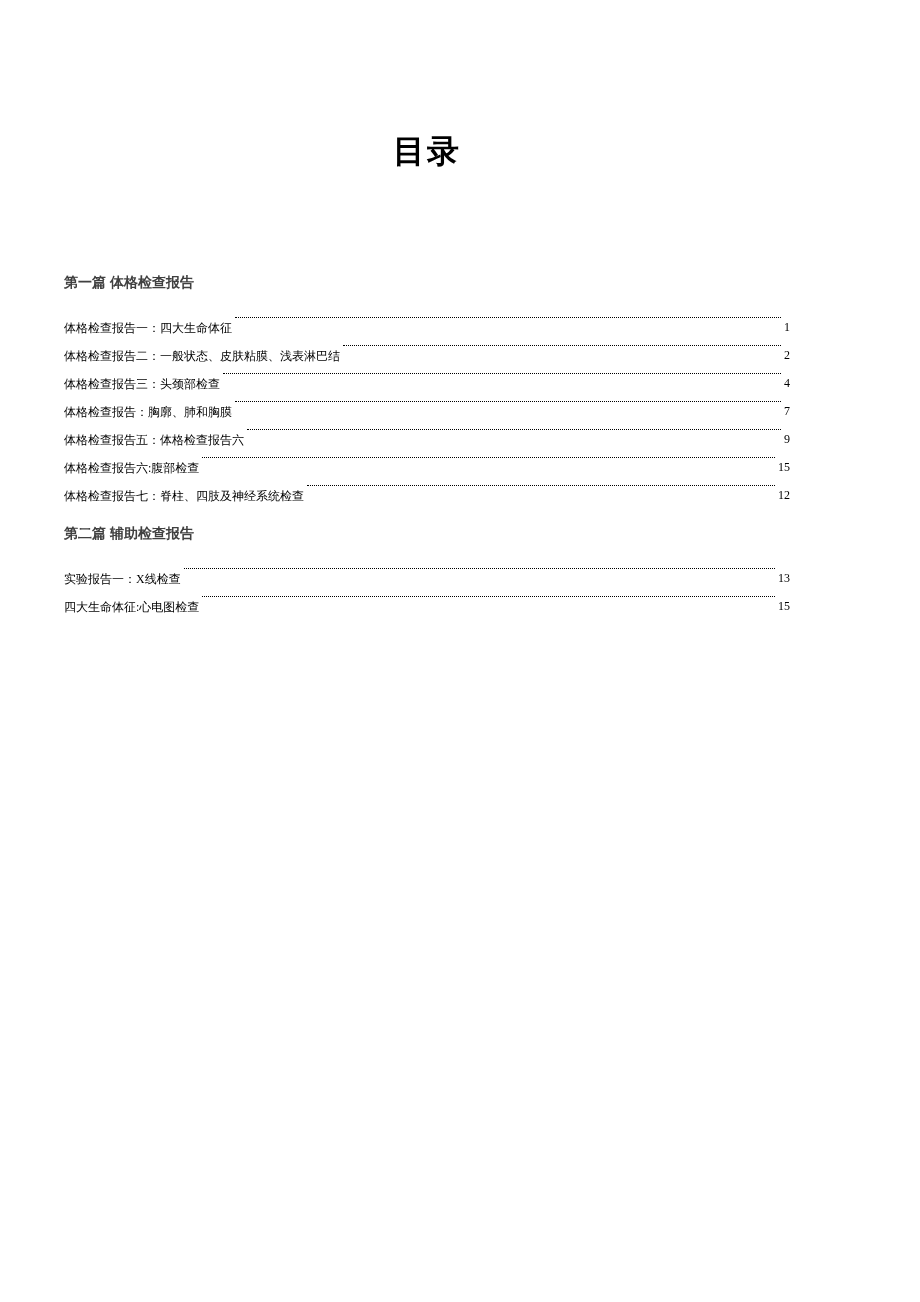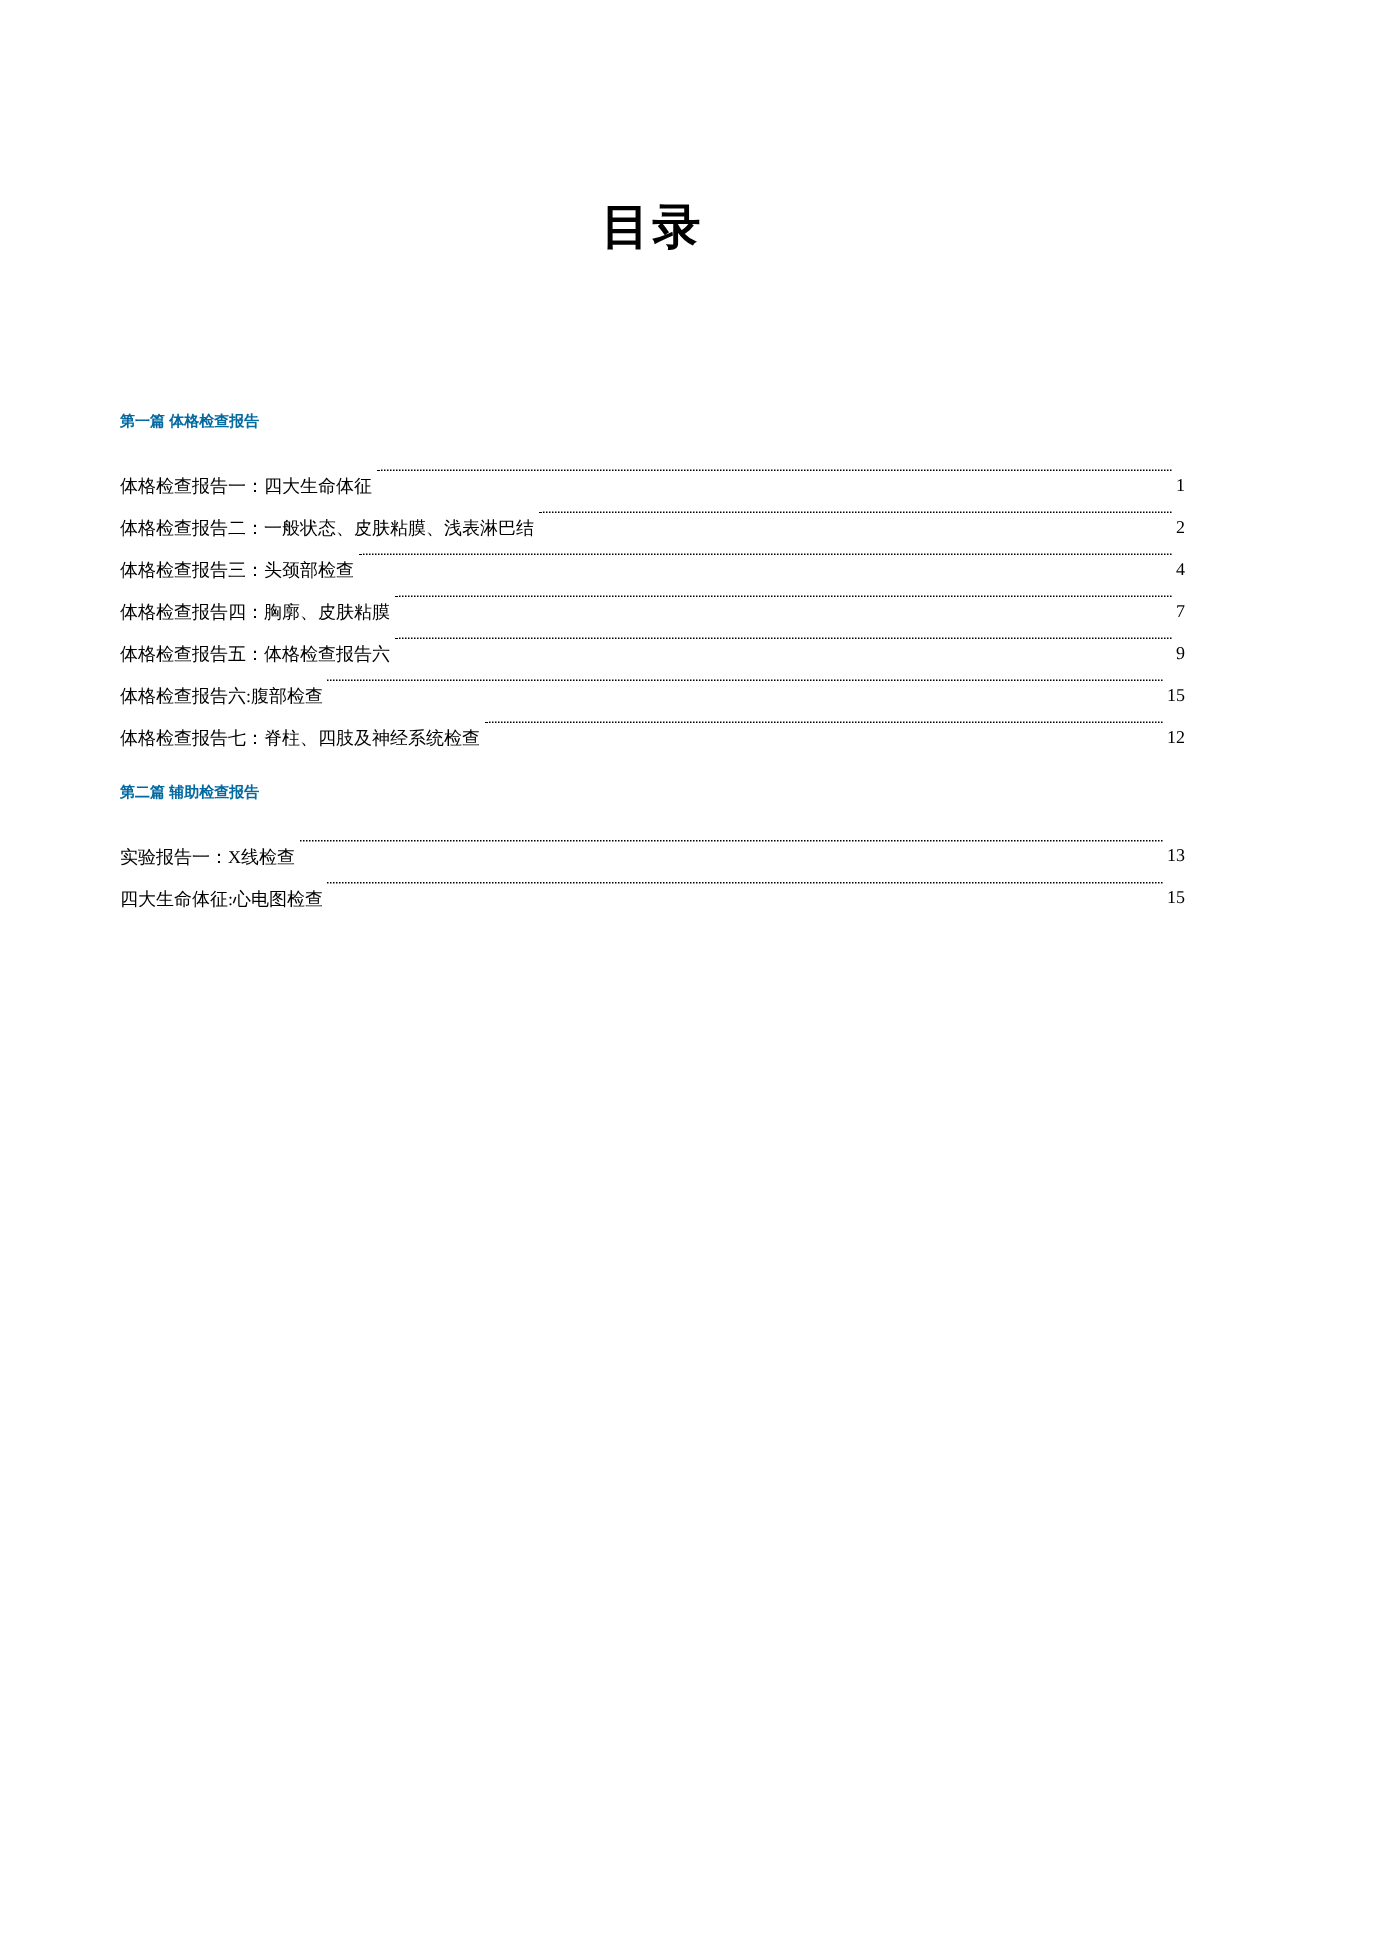--- a/index.html
+++ b/index.html
@@ -8,37 +8,37 @@
       box-sizing: border-box;
     }
     body {
       background: #ffffff;
       font-family: "SimSun", "宋体", serif;
       width: 920px;
       height: 1302px;
       position: relative;
     }
     .page {
-      padding: 130px 130px 0 80px;
+      padding: 130px 130px 0 64px;
     }
     .title {
       text-align: center;
       font-size: 32px;
       font-weight: bold;
       font-family: "SimHei", "黑体", sans-serif;
       margin-bottom: 100px;
       letter-spacing: 2px;
     }
     .section-header {
-      font-size: 10px;
+      font-size: 14px;
       font-weight: bold;
       font-family: "SimHei", "黑体", sans-serif;
       margin-bottom: 28px;
       margin-top: 20px;
-      color: #0369a1;
+      color: #404040;
     }
     .section-header.second {
       margin-top: 20px;
     }
     .toc-entry {
       display: flex;
       align-items: flex-start;
       font-size: 12px;
       margin-bottom: 11px;
       color: #000;
@@ -81,21 +81,21 @@
       <span class="toc-page">2</span>
     </div>
 
     <div class="toc-entry">
       <span class="toc-label">体格检查报告三：头颈部检查</span>
       <span class="toc-dots"></span>
       <span class="toc-page">4</span>
     </div>
 
     <div class="toc-entry">
-      <span class="toc-label">体格检查报告四：胸廓、皮肤粘膜</span>
+      <span class="toc-label">体格检查报告：胸廓、肺和胸膜</span>
       <span class="toc-dots"></span>
       <span class="toc-page">7</span>
     </div>
 
     <div class="toc-entry">
       <span class="toc-label">体格检查报告五：体格检查报告六</span>
       <span class="toc-dots"></span>
       <span class="toc-page">9</span>
     </div>
 

